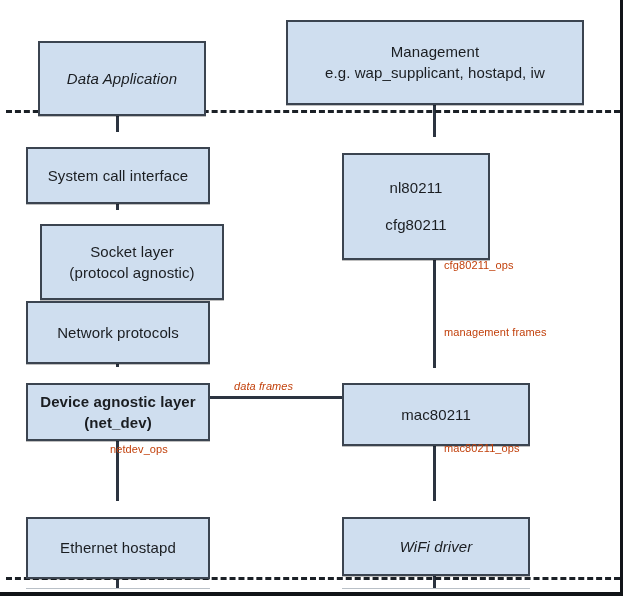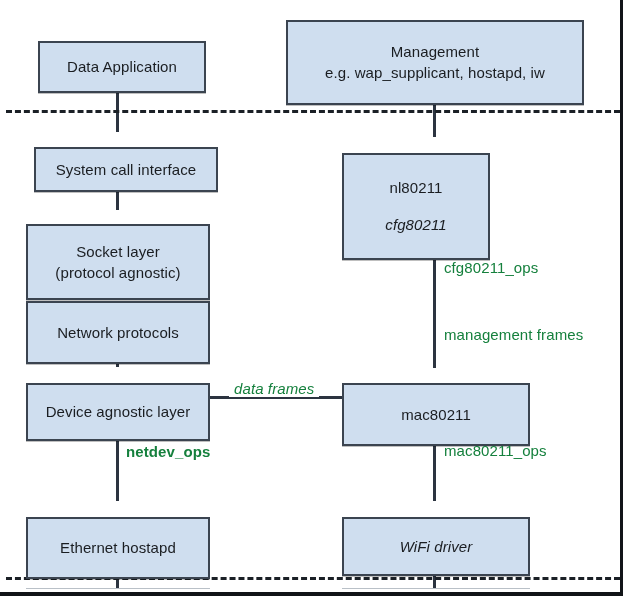--- a/index.html
+++ b/index.html
@@ -48,34 +48,33 @@
   }
   .node .l1, .node .l2 {
     display: block;
     width: 100%;
   }
   .node.two-line .l2 {
     margin-top: 1px;
   }
   .node.spaced .l2 {
     margin-top: 17px;
-    font-style: italic;
   }
   
   .conn {
     position: absolute;
     background: #2c3440;
   }
   .conn.v { width: 3px; }
   .conn.h { height: 3px; }
   
   .edge-label {
     position: absolute;
-    font-size: 15px;
-    color: #15803d;
+    font-size: 11px;
+    color: #c2410c;
     white-space: nowrap;
     letter-spacing: 0.1px;
   }
   .edge-label.boxed {
     background: #ffffff;
     padding: 0 5px;
     font-style: italic;
   }
   
   .sep {
@@ -109,67 +108,68 @@
   <div class="conn v" style="left:433px; top:428px; height:73px;"></div>
 
   <div class="conn v" style="left:116px; top:561px; height:28px;"></div>
   <div class="conn v" style="left:433px; top:558px; height:31px;"></div>
 
   <div class="sep" style="left:6px; top:110px; width:614px;"></div>
   <div class="sep" style="left:6px; top:577px; width:614px;"></div>
   <div class="thin-rule" style="left:26px; top:588px; width:184px;"></div>
   <div class="thin-rule" style="left:342px; top:588px; width:188px;"></div>
 
-  <div class="node" style="left:38px; top:24px; width:168px; height:52px;">
+  <div class="node" style="left:38px; top:24px; width:168px; height:75px;font-style:italic;">
     <span class="l1">Data Application</span>
   </div>
 
   <div class="node two-line" style="left:286px; top:3px; width:298px; height:85px;">
     <span class="l1">Management</span>
     <span class="l2">e.g. wap_supplicant, hostapd, iw</span>
   </div>
 
-  <div class="node" style="left:34px; top:130px; width:184px; height:45px;">
+  <div class="node" style="left:26px; top:130px; width:184px; height:57px;">
     <span class="l1">System call interface</span>
   </div>
 
   <div class="node spaced" style="left:342px; top:136px; width:148px; height:107px;">
     <span class="l1">nl80211</span>
     <span class="l2">cfg80211</span>
   </div>
 
-  <div class="node two-line" style="left:26px; top:207px; width:184px; height:76px;">
+  <div class="node two-line" style="left:40px; top:207px; width:184px; height:76px;">
     <span class="l1">Socket layer</span>
     <span class="l2">(protocol agnostic)</span>
   </div>
 
   <div class="node" style="left:26px; top:284px; width:184px; height:63px;">
     <span class="l1">Network protocols</span>
   </div>
 
-  <div class="node two-line" style="left:26px; top:366px; width:184px; height:58px;">
+  <div class="node two-line" style="left:26px; top:366px; width:184px; height:58px;font-weight:bold;">
     <span class="l1">Device agnostic layer</span>
+    <span class="l2">(net_dev)</span>
   </div>
 
   <div class="node" style="left:342px; top:366px; width:188px; height:63px;">
     <span class="l1">mac80211</span>
   </div>
 
   <div class="node" style="left:26px; top:500px; width:184px; height:62px;">
     <span class="l1">Ethernet hostapd</span>
   </div>
 
   <div class="node" style="left:342px; top:500px; width:188px; height:59px;font-style:italic;">
     <span class="l1">WiFi driver</span>
   </div>
 
   <div class="edge-label" style="left:444px; top:259px;">cfg80211_ops</div>
 
   <div class="edge-label" style="left:444px; top:326px;text-align:center;">management frames</div>
 
   <div class="edge-label boxed" style="left:229px; top:380px;">data frames</div>
 
-  <div class="edge-label" style="left:126px; top:443px;font-weight:bold;">netdev_ops</div>
+  <div class="edge-label" style="left:110px; top:443px;">netdev_ops</div>
 
   <div class="edge-label" style="left:444px; top:442px;">mac80211_ops</div>
 
   <div id="frame-border"></div>
 </div>
 
 </body></html>

